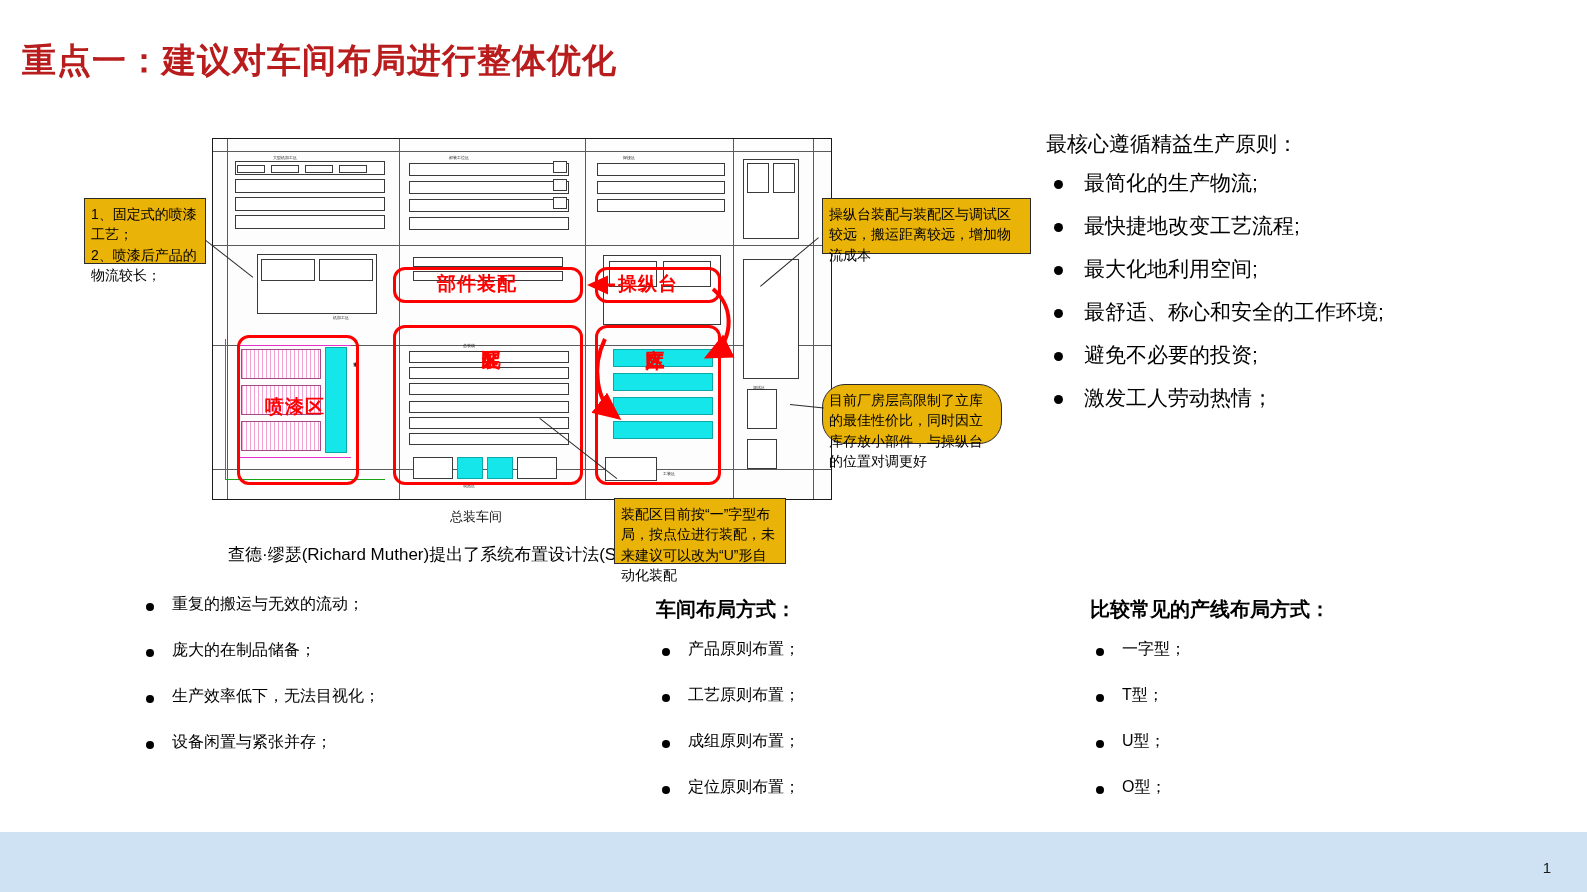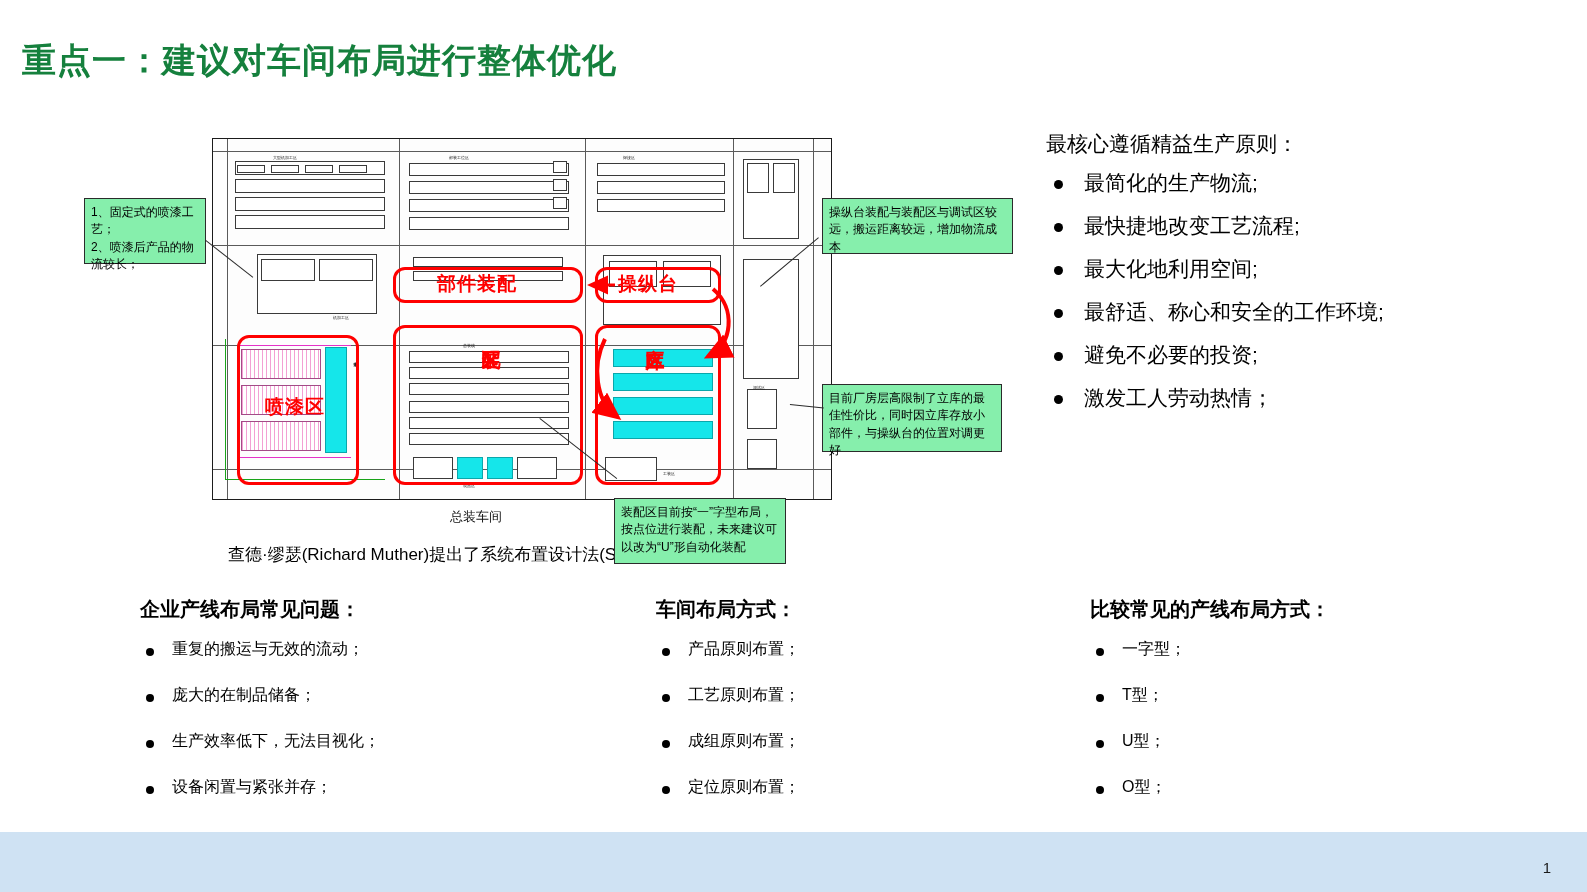--- a/index.html
+++ b/index.html
@@ -16,21 +16,21 @@
     color: #000;
   }
 
   
   .title {
     position: absolute;
     left: 22px;
     top: 38px;
     font-size: 34px;
     font-weight: bold;
-    color: #15803d;
+    color: #b91c1c;
     letter-spacing: 1px;
     white-space: nowrap;
   }
 
   
   .plan-wrap {
     position: absolute;
     left: 212px;
     top: 138px;
     width: 618px;
@@ -112,22 +112,22 @@
   .red-text.vertical {
     writing-mode: vertical-rl;
     text-orientation: upright;
     white-space: nowrap;
   }
 
   
   .note {
     position: absolute;
     border: 1px solid #2b2b2b;
-    background: #86efac;
-    font-size: 12px;
+    background: #eab308;
+    font-size: 14px;
     line-height: 1.45;
     color: #000;
     padding: 5px 6px;
     box-sizing: border-box;
   }
   .leader {
     position: absolute;
     background: #2b2b2b;
     height: 1px;
     transform-origin: 0 0;
@@ -352,43 +352,42 @@
   </svg>
 </div>
 
 <div class="plan-caption" style="left:450px;top:508px;">总装车间</div>
 <div class="slp-caption">查德·缪瑟(Richard Muther)提出了系统布置设计法(SLP)</div>
 
 <div class="note" style="left:84px;top:198px;width:122px;height:66px;white-space:pre-wrap;">1、固定式的喷漆工艺；
 2、喷漆后产品的物流较长；</div>
 <div class="leader" style="left:206px;top:240px;width:60px;transform:rotate(38deg);"></div>
 
-<div class="note" style="left:822px;top:198px;width:191px;height:56px;white-space:pre-wrap;">操纵台装配与装配区与调试区较远，搬运距离较远，增加物流成本</div>
+<div class="note" style="left:822px;top:198px;width:209px;height:56px;white-space:pre-wrap;">操纵台装配与装配区与调试区较远，搬运距离较远，增加物流成本</div>
 <div class="leader" style="left:760px;top:286px;width:76px;transform:rotate(-40deg);"></div>
 
-<div class="note" style="left:822px;top:384px;width:180px;height:68px;white-space:pre-wrap;">目前厂房层高限制了立库的最佳性价比，同时因立库存放小部件，与操纵台的位置对调更好</div>
+<div class="note" style="left:822px;top:384px;width:180px;height:60px;white-space:pre-wrap;border-radius:23px;">目前厂房层高限制了立库的最佳性价比，同时因立库存放小部件，与操纵台的位置对调更好</div>
 <div class="leader" style="left:790px;top:404px;width:34px;transform:rotate(6deg);"></div>
 
 <div class="note" style="left:614px;top:498px;width:172px;height:66px;white-space:pre-wrap;">装配区目前按“一”字型布局，按点位进行装配，未来建议可以改为“U”形自动化装配</div>
 <div class="leader" style="left:540px;top:418px;width:98px;transform:rotate(38deg);"></div>
 
 <div class="principles">
   <div class="head">最核心遵循精益生产原则：</div>
   <ul>
     <li>最简化的生产物流;</li>
     <li>最快捷地改变工艺流程;</li>
     <li>最大化地利用空间;</li>
     <li>最舒适、称心和安全的工作环境;</li>
     <li>避免不必要的投资;</li>
     <li>激发工人劳动热情；</li>
   </ul>
 </div>
 
 <div class="col" id="col-a">
-  <div class="col-head">企业产线布局常见问题：</div>
   <ul>
     <li>重复的搬运与无效的流动；</li>
     <li>庞大的在制品储备；</li>
     <li>生产效率低下，无法目视化；</li>
     <li>设备闲置与紧张并存；</li>
   </ul>
 </div>
 
 <div class="col" id="col-b">
   <div class="col-head">车间布局方式：</div>

